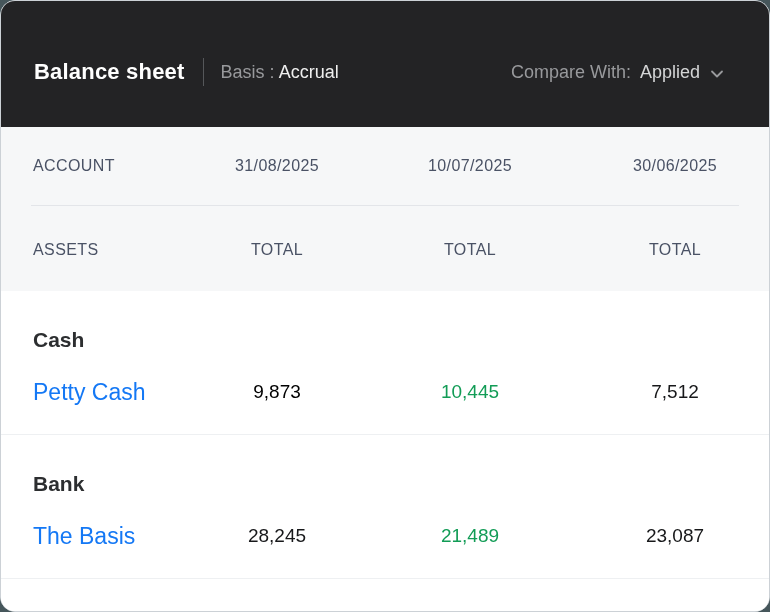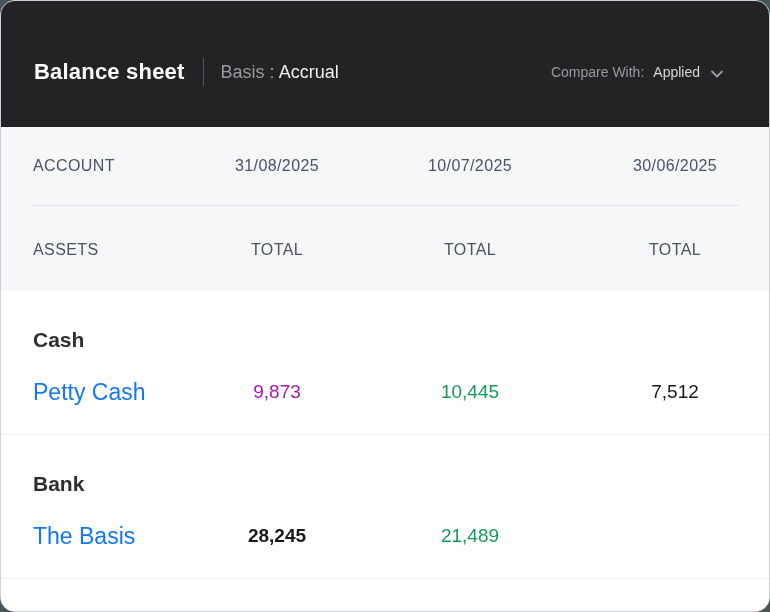--- a/index.html
+++ b/index.html
@@ -41,21 +41,21 @@
     margin: 0 17px 0 18px;
   }
   .basis { font-size: 18px; white-space: nowrap; }
   .basis-label { color: #98999c; }
   .basis-value { color: #efefef; }
   .compare {
     margin-left: auto;
     display: flex;
     align-items: center;
     gap: 9px;
-    font-size: 14px;
+    font-size: 18px;
     cursor: pointer;
     white-space: nowrap;
   }
   .compare-label { color: #98999c; }
   .compare-value { color: #d4d5d6; }
   .chevron { display: inline-flex; margin-top: 3px; }
   
   .grid-row {
     display: grid;
     grid-template-columns: 192px 104px 282px 128px;
@@ -168,44 +168,47 @@
 
   <div class="tbody">
 
     <div class="section">
       <div class="section-heading">Cash</div>
       <div class="grid-row data-row">
         <div class="cell-left">
             <span class="account-link">Petty Cash</span>
           </div>
         <div class="cell-center">
-            <span class="amount" style="color: #a21caf;">9,873</span>
+            <span class="amount" style="color: #000000;">9,873</span>
           </div>
         <div class="cell-center">
             <span class="amount" style="color: rgb(18, 156, 86);">10,445</span>
           </div>
         <div class="cell-center">
             <span class="amount" style="color: rgb(23, 24, 26);">7,512</span>
           </div>
       </div>
     </div>
 
     <hr class="body-divider">
 
     <div class="section">
       <div class="section-heading">Bank</div>
       <div class="grid-row data-row">
         <div class="cell-left">
             <span class="account-link">The Basis</span>
           </div>
         <div class="cell-center">
-            <span class="amount" style="color: rgb(23, 24, 26); font-weight: bold;">28,245</span>
+            <span class="amount" style="color: rgb(23, 24, 26);">28,245</span>
           </div>
         <div class="cell-center">
             <span class="amount" style="color: rgb(18, 156, 86);">21,489</span>
+          </div>
+        <div class="cell-center">
+            <span class="amount" style="color: rgb(23, 24, 26);">23,087</span>
           </div>
       </div>
     </div>
 
     <hr class="body-divider">
     <div class="footer-strip"></div>
 
   </div>
 </div>
 

